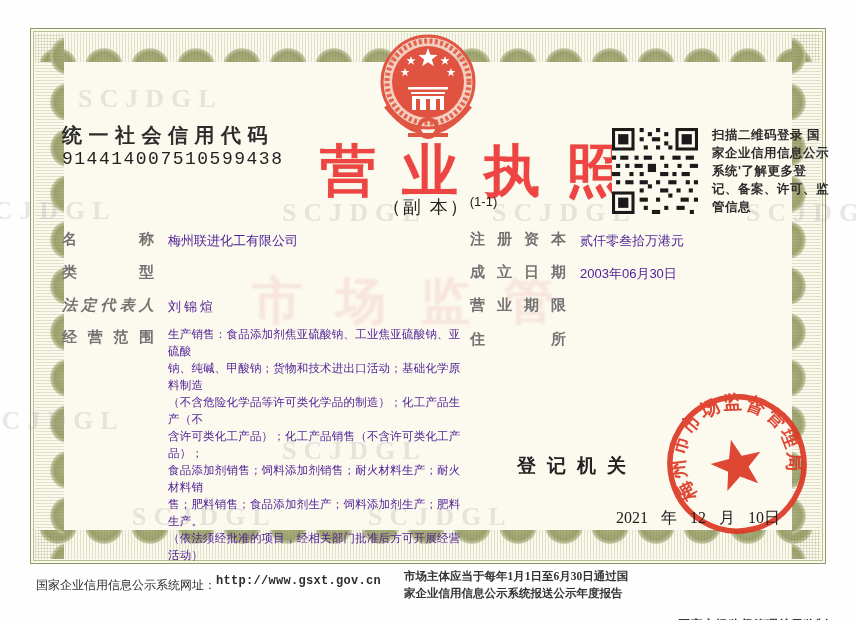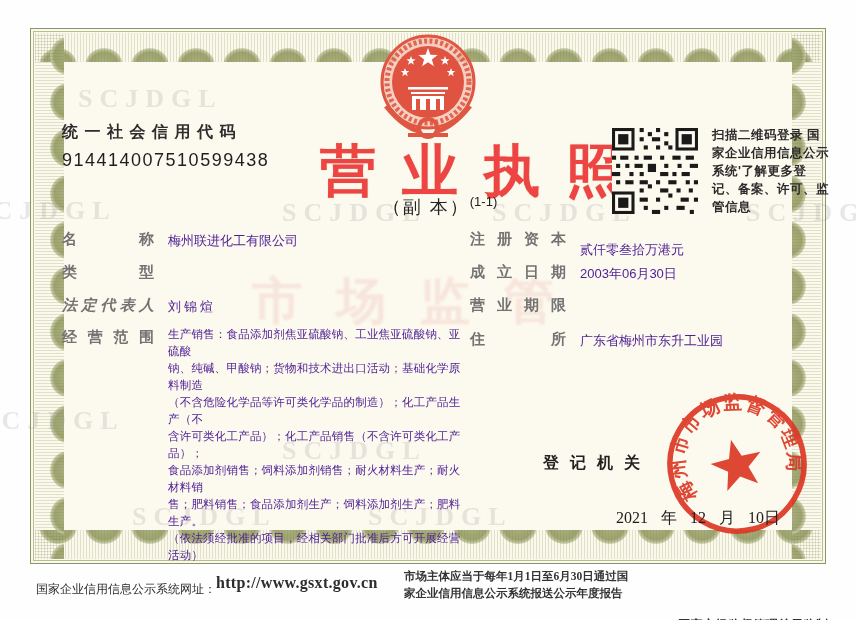--- a/index.html
+++ b/index.html
@@ -34,22 +34,22 @@
   .paper{position:absolute;inset:33px;background:#fcf9ee;}
 
   
   .wm{position:absolute;font-family:"Liberation Serif","DejaVu Serif",serif;font-weight:bold;
     font-size:26px;letter-spacing:7px;color:rgba(150,150,150,.22);pointer-events:none;}
   .wm-pink{position:absolute;left:252px;top:268px;font-size:50px;font-weight:bold;letter-spacing:34px;
     color:rgba(226,140,140,.18);filter:blur(1px);pointer-events:none;}
 
   
   .credit{position:absolute;left:62px;top:122px;color:#2c2c2c;}
-  .credit .lbl{font-size:16px;letter-spacing:6.5px;font-weight:bold;}
-  .credit .num{margin-top:7px;font-family:Liberation Sans, sans-serif;
+  .credit .lbl{font-size:20px;letter-spacing:6.5px;font-weight:bold;}
+  .credit .num{font-family:Liberation Mono, monospace;
     font-size:18px;letter-spacing:1.5px;color:#1f1f1f;}
   .title{position:absolute;left:0;top:134px;width:856px;text-align:center;
     font-size:56px;font-weight:bold;color:#ef4444;letter-spacing:26px;text-indent:26px;
     text-shadow:0 0 1px rgba(138,108,20,.4);margin-left:43px;}
   .subtitle{position:absolute;left:0;top:194px;width:880px;text-align:center;
     font-size:18px;color:#222;letter-spacing:2px;}
   .subtitle sup{font-size:13px;vertical-align:7px;letter-spacing:0;}
 
   
   .qr{position:absolute;left:612px;top:128px;width:86px;height:86px;}
@@ -60,31 +60,31 @@
   .flabel{position:absolute;font-size:15px;font-weight:bold;color:#737373;
     text-align:justify;text-align-last:justify;text-justify:inter-character;}
   .flabel.l{left:62px;width:92px;}
   .flabel.r{left:470px;width:96px;}
   .fvalue{position:absolute;font-size:13px;color:#4c1d95;white-space:pre-line;}
   .fvalue.l{left:168px;width:300px;}
   .fvalue.r{left:580px;width:245px;}
   .scope{font-size:11.5px;line-height:17px;letter-spacing:.2px;}
 
   
-  .authority{position:absolute;left:543px;top:453px;font-size:16px;font-weight:bold;
+  .authority{position:absolute;left:517px;top:453px;font-size:19px;font-weight:bold;
     letter-spacing:11px;color:#222;}
   .seal{position:absolute;left:655px;top:382px;width:164px;height:164px;opacity:.92;}
   .issue-date{position:absolute;left:560px;top:508px;width:220px;text-align:right;
     font-size:16px;color:#1e1e1e;word-spacing:9px;font-family:"Liberation Serif","DejaVu Serif",serif;}
 
   
   .footer{position:absolute;left:0;top:566px;width:856px;font-size:12px;color:#2c2c2c;}
   .f-left{position:absolute;left:36px;top:8px;}
-  .f-left .url{font-family:Liberation Serif, serif;font-weight:bold;
-    font-size:16px;vertical-align:5px;letter-spacing:.3px;}
+  .f-left .url{font-family:Liberation Mono, monospace;font-weight:bold;
+    font-size:12px;vertical-align:5px;letter-spacing:.3px;}
   .f-mid{position:absolute;left:404px;top:2px;width:265px;font-size:11.5px;line-height:17px;
     white-space:pre-line;font-weight:bold;color:#333;font-family:Liberation Serif, serif;}
   .f-right{position:absolute;left:678px;top:10px;font-size:12.5px;font-weight:bold;color:#333;margin-top:41px;}
 </style>
 </head>
 <body>
 
 <div id="stage">
 
   <div class="frame">
@@ -219,29 +219,28 @@
   <div class="flabel l" style="top:328px;">经营范围</div>
   <div class="fvalue l scope" style="top:326px;">生产销售：食品添加剂焦亚硫酸钠、工业焦亚硫酸钠、亚硫酸
 钠、纯碱、甲酸钠；货物和技术进出口活动；基础化学原料制造
 （不含危险化学品等许可类化学品的制造）；化工产品生产（不
 含许可类化工产品）；化工产品销售（不含许可类化工产品）；
 食品添加剂销售；饲料添加剂销售；耐火材料生产；耐火材料销
 售；肥料销售；食品添加剂生产；饲料添加剂生产；肥料生产。
 （依法须经批准的项目，经相关部门批准后方可开展经营活动）</div>
 
   <div class="flabel r" style="top:230px;">注册资本</div>
-  <div class="fvalue r" style="top:232px;margin-top:9px;">贰仟零叁拾万港元</div>
+  <div class="fvalue r" style="top:232px;">贰仟零叁拾万港元</div>
 
   <div class="flabel r" style="top:263px;">成立日期</div>
   <div class="fvalue r" style="top:265px;">2003年06月30日</div>
 
   <div class="flabel r" style="top:296px;">营业期限</div>
 
   <div class="flabel r" style="top:330px;">住所</div>
-  <div class="fvalue r" style="top:332px;">广东省梅州市东升工业园</div>
 
   <div class="authority">登记机关</div>
 
   <svg class="seal" viewBox="0 0 164 164">
     <g transform="rotate(-14 82 82)" fill="#dd3826">
       <circle cx="82" cy="82" r="67" fill="none" stroke="#dd3826" stroke-width="5.5"></circle>
       <path d="M82,57 L88.5,75.1 L107.7,75.7 L92.5,87.4 L97.9,105.8 L82,95 L66.1,105.8 L71.5,87.4 L56.3,75.7 L75.5,75.1 Z"></path>
       <defs>
         <path id="sealArc" d="M 38.7,107 A 52,52 0 1 1 125.3,107" fill="none"></path>
       </defs>

